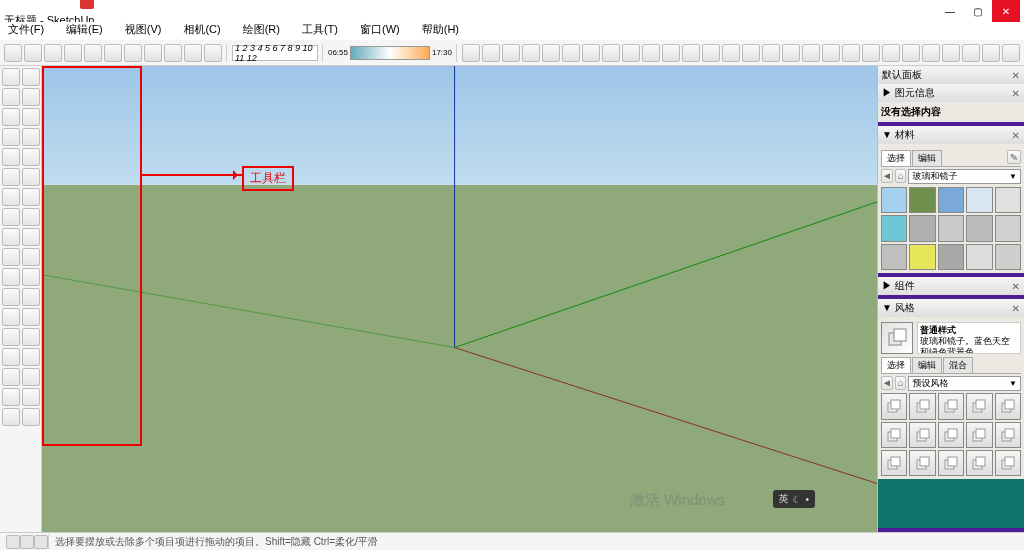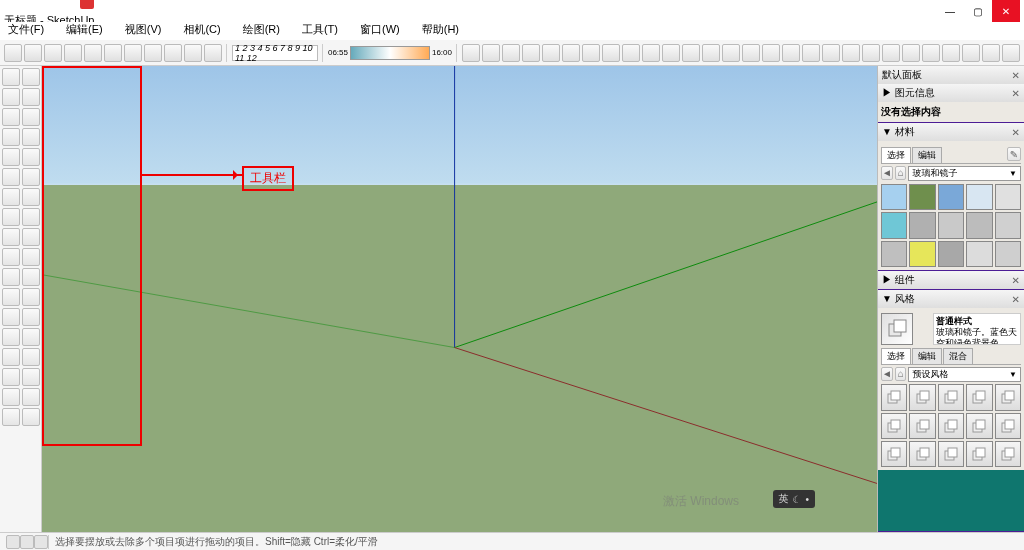--- a/index.html
+++ b/index.html
@@ -22,44 +22,44 @@
   .left-tools .row { display:flex; gap:2px; margin-bottom:2px;}
   .lt-icon { width:18px; height:18px; background:linear-gradient(#fafafa,#e5e5e5); border:1px solid #bbb; border-radius:2px; display:flex; align-items:center; justify-content:center; font-size:10px; color:#666;}
   .viewport { flex:1; position:relative; background: linear-gradient(to bottom, #9ec5e8 0%, #bfdcef 25%, #c9e0f0 25.5%, #8fa97a 25.5%, #8fa97a 100%); overflow:hidden;}
   .viewport svg { position:absolute; top:0; left:0; width:100%; height:100%; }
   .callout { position:absolute; border:2px solid #e00; }
   .callout-box { left:0; top:0; width:100px; height:380px; }
   .callout-label { position:absolute; left:200px; top:100px; border:2px solid #e00; color:#e00; padding:2px 6px; font-size:12px; background:rgba(255,255,255,0);}
   .callout-arrow { position:absolute; left:100px; top:108px; width:100px; height:2px; background:#e00;}
   .callout-arrow::after { content:''; position:absolute; right:-1px; top:-4px; border:5px solid transparent; border-left-color:#e00;}
   .right-panel { width:147px; background:#0f766e; border-left:1px solid #bbb; display:flex; flex-direction:column; font-size:10px; overflow:hidden;}
-  .panel-sec { border-bottom:1px solid #4c1d95;}
+  .panel-sec { border-bottom:4px solid #4c1d95;}
   .panel-hdr { background: linear-gradient(#f5f5f5,#dedede); padding:2px 4px; display:flex; justify-content:space-between; align-items:center; font-size:10px;}
   .panel-hdr .x { font-size:10px; color:#666;}
   .panel-body { background:#ece9e3; padding:3px;}
   .mat-preview { display:flex; gap:3px; align-items:flex-start;}
   .mat-swatch { width:42px; height:42px; background: linear-gradient(135deg,#ccc 50%,#eee 50%); border:1px solid #888;}
   .mat-input { flex:1; }
   .mat-input input { width:100%; font-size:9px; height:14px; border:1px solid #aaa; padding:0 2px;}
   .tabs { display:flex; border-bottom:1px solid #aaa;}
   .tab { padding:1px 5px; font-size:9px; background:#e5e5e5; border:1px solid #aaa; border-bottom:none; margin-right:1px;}
   .tab.active { background:#fff;}
   .dropdown { width:100%; height:15px; border:1px solid #999; background:#fff; font-size:9px; display:flex; align-items:center; padding:0 3px; justify-content:space-between; margin-top:2px;}
   .dropdown .caret { font-size:8px;}
   .swatch-grid { display:grid; grid-template-columns: repeat(5, 1fr); gap:2px; margin-top:3px;}
   .swatch { aspect-ratio:1; border:1px solid #888; background:#ddd;}
-  .style-row { display:flex; gap:20px; align-items:flex-start; margin-top:2px;}
+  .style-row { display:flex; gap:4px; align-items:flex-start; margin-top:2px;}
   .style-thumb { width:32px; height:32px; background: linear-gradient(135deg,#e0e0e0,#fff); border:1px solid #888; display:flex; align-items:center; justify-content:center;}
   .style-desc { flex:1; font-size:9px; line-height:1.2; border:1px solid #ccc; background:#fff; padding:2px; height:32px; overflow:hidden;}
   .style-grid { display:grid; grid-template-columns: repeat(5,1fr); gap:2px; margin-top:2px;}
   .style-cube { aspect-ratio:1; border:1px solid #888; background:linear-gradient(#f5f5f5,#ddd); display:flex; align-items:center; justify-content:center;}
   .statusbar { height:18px; background:#f5f5f5; border-top:1px solid #ccc; display:flex; align-items:center; padding:0 6px; font-size:10px; color:#555; }
   .statusbar .sb-icon { width:14px; height:14px; background:#e5e5e5; border:1px solid #bbb; border-radius:2px;}
   .ime-box { position:absolute; right:62px; bottom:24px; background:#333; color:#ddd; padding:2px 6px; border-radius:3px; font-size:10px; display:flex; gap:4px; align-items:center;}
-  .watermark { position:absolute; right:138px; bottom:22px; color: rgba(120,120,120,0.55); font-size:12px;}
+  .watermark { position:absolute; right:152px; bottom:22px; color: rgba(120,120,120,0.55); font-size:15px;}
 </style>
 </head>
 <body>
 
 <div class="titlebar">
   <div class="left">
     <span class="logo"></span>
     <span>无标题 - SketchUp</span>
   </div>
   <div class="win-controls">
@@ -91,21 +91,21 @@
     <div class="tb-icon"></div>
     <div class="tb-icon"></div>
     <div class="tb-icon"></div>
     <div class="tb-icon"></div>
     <div class="tb-sep"></div>
     <div class="layers-box">1 2 3 4 5 6 7 8 9 10 11 12</div>
     <div class="tb-sep"></div>
     <div style="display: flex; align-items: center; gap: 2px; font-size: 8px;">
       <span>06:55</span>
       <div class="time-slider"></div>
-      <span>16:00</span>
+      <span>17:30</span>
     </div>
     <div class="tb-sep"></div>
     <div class="tb-icon"></div>
     <div class="tb-icon"></div>
     <div class="tb-icon"></div>
     <div class="tb-icon"></div>
     <div class="tb-icon"></div>
     <div class="tb-icon"></div>
     <div class="tb-icon"></div>
     <div class="tb-icon"></div>

